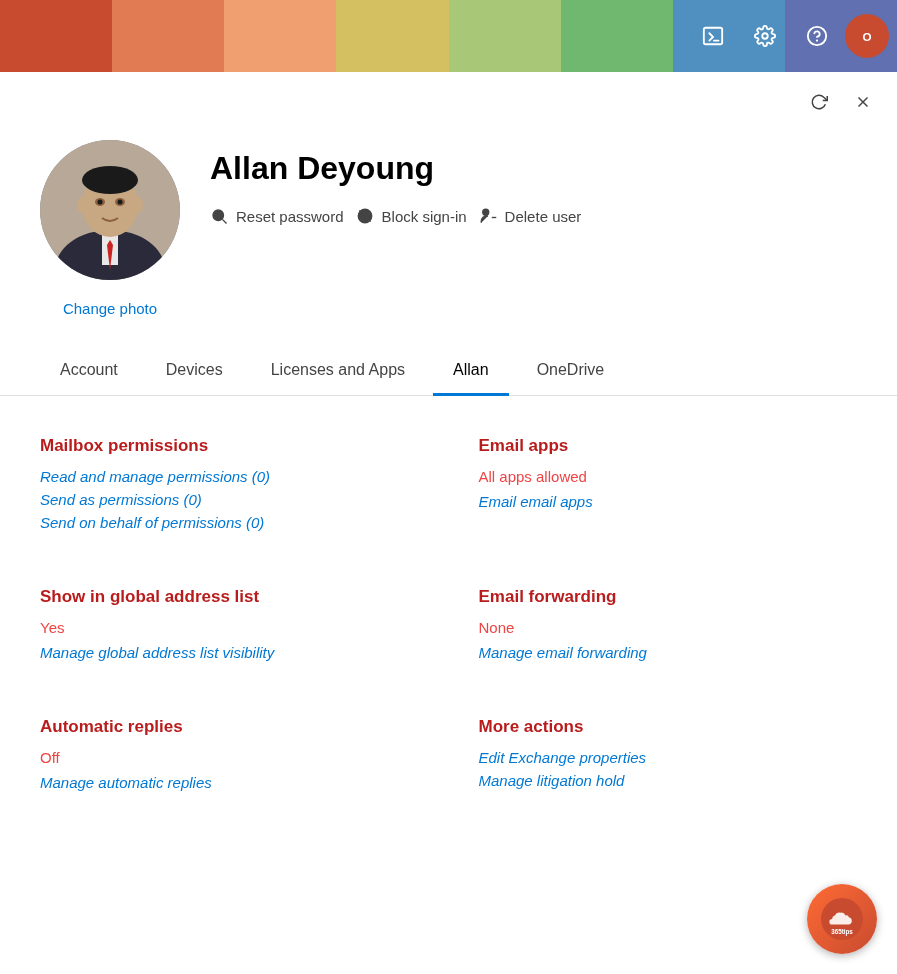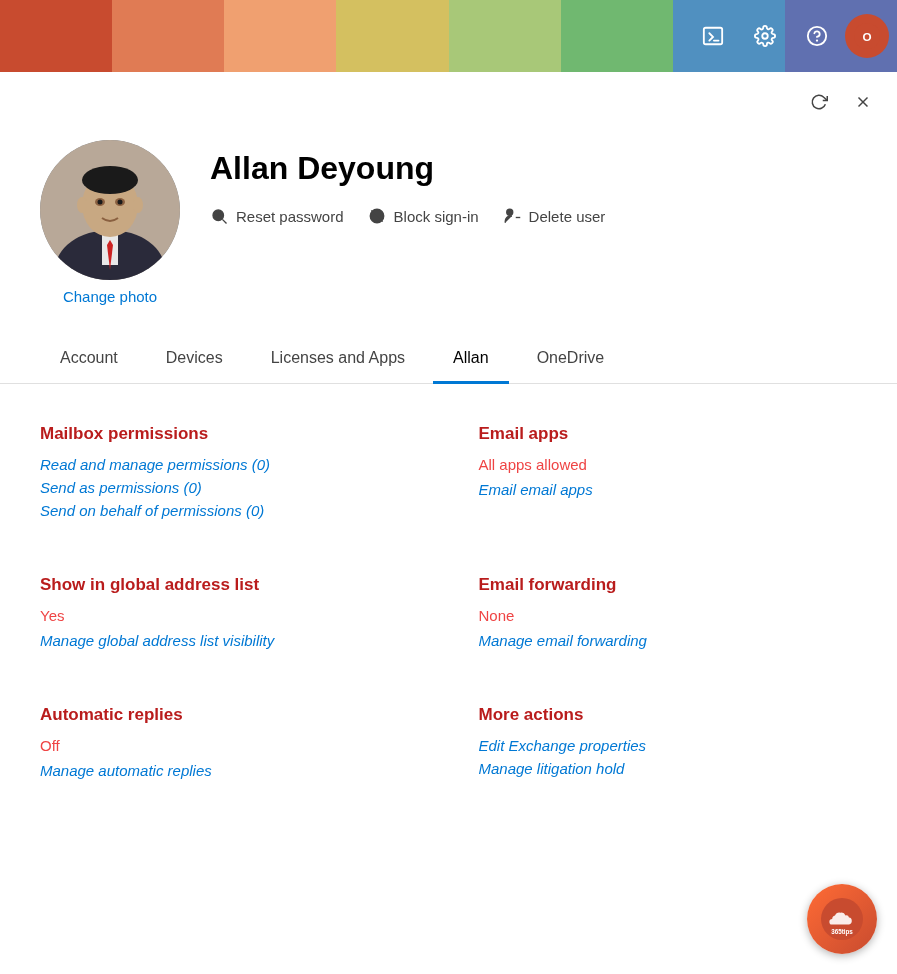--- a/index.html
+++ b/index.html
@@ -73,21 +73,21 @@
     .profile-section {
       display: flex;
       align-items: flex-start;
       padding: 20px 40px 30px 40px;
       gap: 30px;
     }
     .avatar-container {
       display: flex;
       flex-direction: column;
       align-items: center;
-      gap: 8px;
+      gap: 20px;
       flex-shrink: 0;
     }
     .avatar-img {
       width: 140px; height: 140px;
       border-radius: 50%;
       background: #888;
       overflow: hidden;
       display: flex; align-items: center; justify-content: center;
     }
     .avatar-img svg { width: 140px; height: 140px; }
@@ -104,21 +104,21 @@
       padding-top: 10px;
     }
     .profile-name {
       font-size: 32px;
       font-weight: 600;
       color: #000;
       margin-bottom: 20px;
     }
     .profile-actions {
       display: flex;
-      gap: 24px;
+      gap: 12px;
       flex-wrap: wrap;
     }
     .profile-action-btn {
       display: flex;
       align-items: center;
       gap: 8px;
       color: #444;
       font-size: 15px;
       cursor: pointer;
       background: none; border: none;

